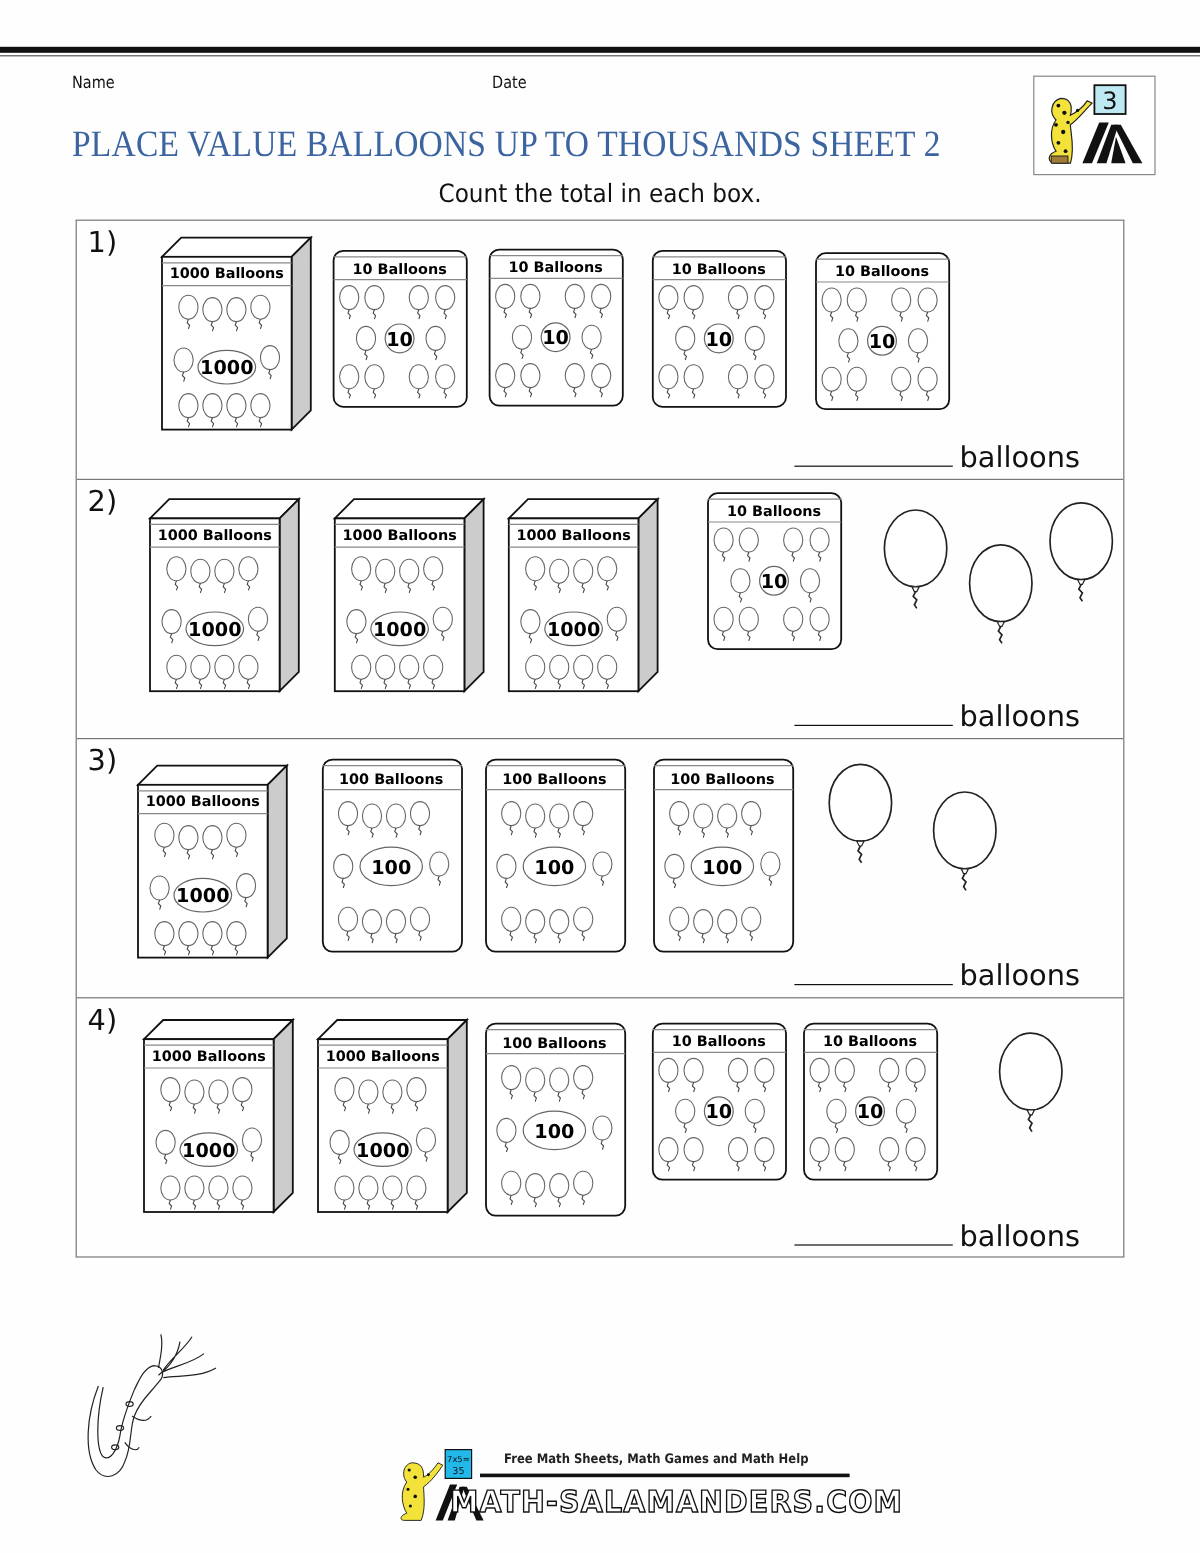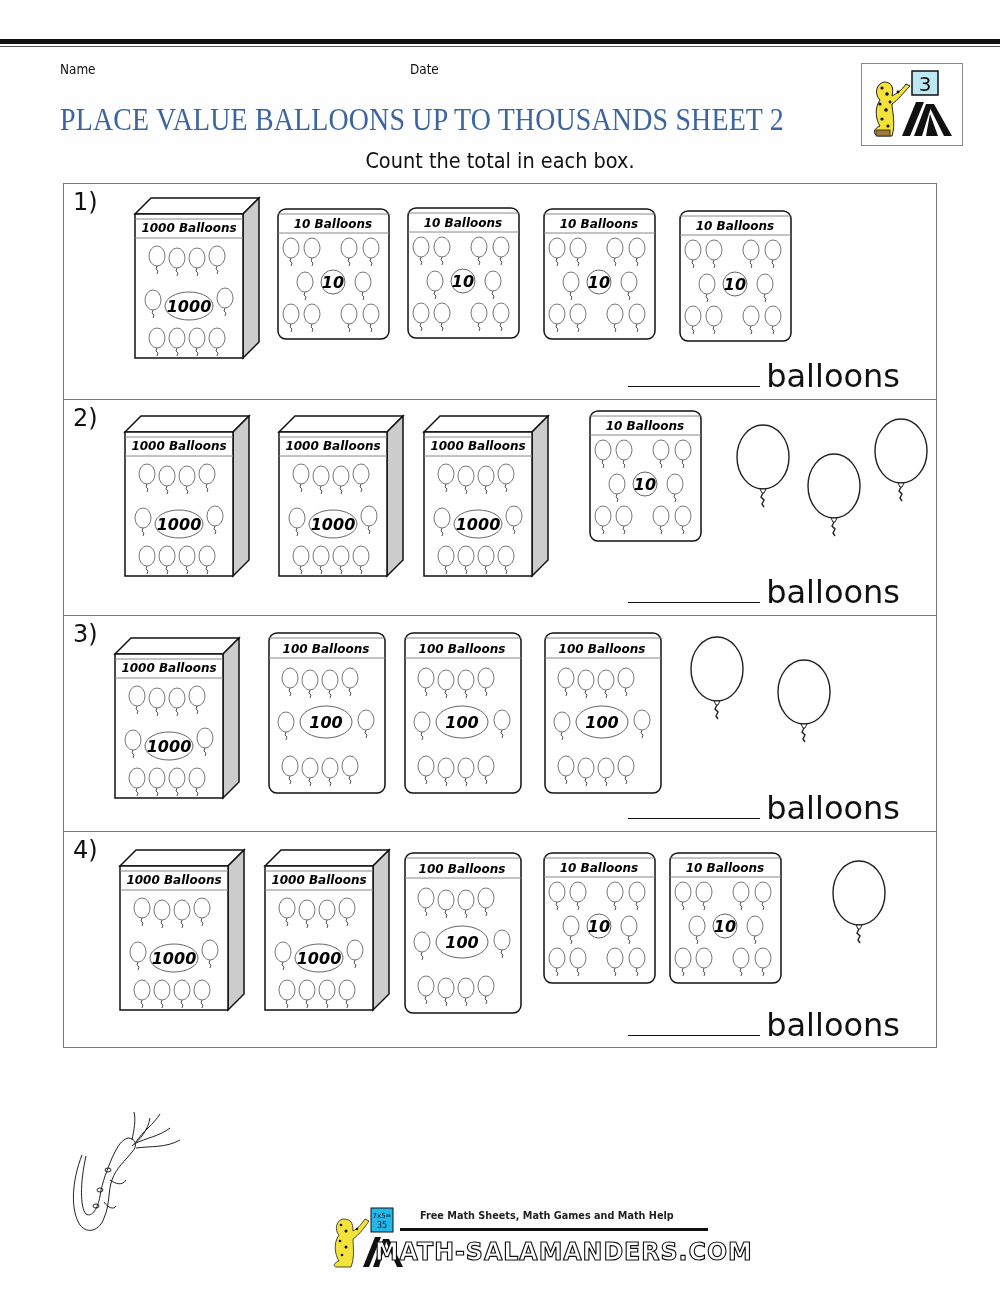--- a/index.html
+++ b/index.html
@@ -15,24 +15,24 @@
   .title { position: absolute; left: 60px; top: 102px; font-family: "Liberation Serif", "DejaVu Serif", serif; font-size: 31px; color: #3b64a0; letter-spacing: 0.2px; white-space: nowrap; transform: scaleX(0.90); transform-origin: left; }
 
   .logo-box { position: absolute; left: 861px; top: 63px; width: 102px; height: 83px; border: 1px solid #888; background: #fff; }
 
   .instructions { position: absolute; left: 0; width: 1000px; top: 149px; text-align: center; font-size: 21px; font-family: "DejaVu Sans", sans-serif; transform: scaleX(0.92); }
 
   .sheet { position: absolute; left: 63px; top: 183px; width: 874px; height: 865px; border: 1px solid #777; }
   .row { position: absolute; left: 0; width: 872px; height: 216px; border-bottom: 1px solid #777; }
   .row:last-child { border-bottom: none; }
   .qnum { position: absolute; left: 9px; top: 4px; font-size: 24px; font-family: "DejaVu Sans", sans-serif; }
-  .answer { position: absolute; right: 36px; bottom: 4px; font-size: 32px; font-family: "DejaVu Sans", sans-serif; white-space: nowrap; }
+  .answer { position: absolute; right: 36px; bottom: 4px; font-size: 24px; font-family: "DejaVu Sans", sans-serif; white-space: nowrap; }
   .answer .blank { display: inline-block; width: 132px; border-bottom: 1.5px solid #111; height: 22px; margin-right: 6px; vertical-align: baseline; }
 
-  .item { position: absolute; font-style: italic; }
+  .item { position: absolute; }
   .item svg { display: block; overflow: visible; }
   .pack-label { font-family: "DejaVu Sans", sans-serif; font-weight: bold; }
 
   .footer-salamander { position: absolute; left: 70px; top: 1110px; width: 125px; height: 125px; }
   .footer-logo { position: absolute; left: 329px; top: 1205px; width: 385px; height: 65px; }
   .footer-tagline { position: absolute; left: 420px; top: 1209px; font-size: 11px; font-weight: bold; font-family: "DejaVu Sans", sans-serif; color: #222; white-space: nowrap; transform: scaleX(0.88); transform-origin: left; }
   .footer-site { position: absolute; left: 375px; top: 1237px; font-size: 25px; font-family: "DejaVu Sans", sans-serif; letter-spacing: 1px; white-space: nowrap; color: #fff; -webkit-text-stroke: 1.2px #111; font-weight: bold; transform: scaleX(0.95); transform-origin: left; }
   .footer-rule { position: absolute; left: 400px; top: 1228px; width: 308px; height: 3px; background: #111; }
 </style>
 </head>

